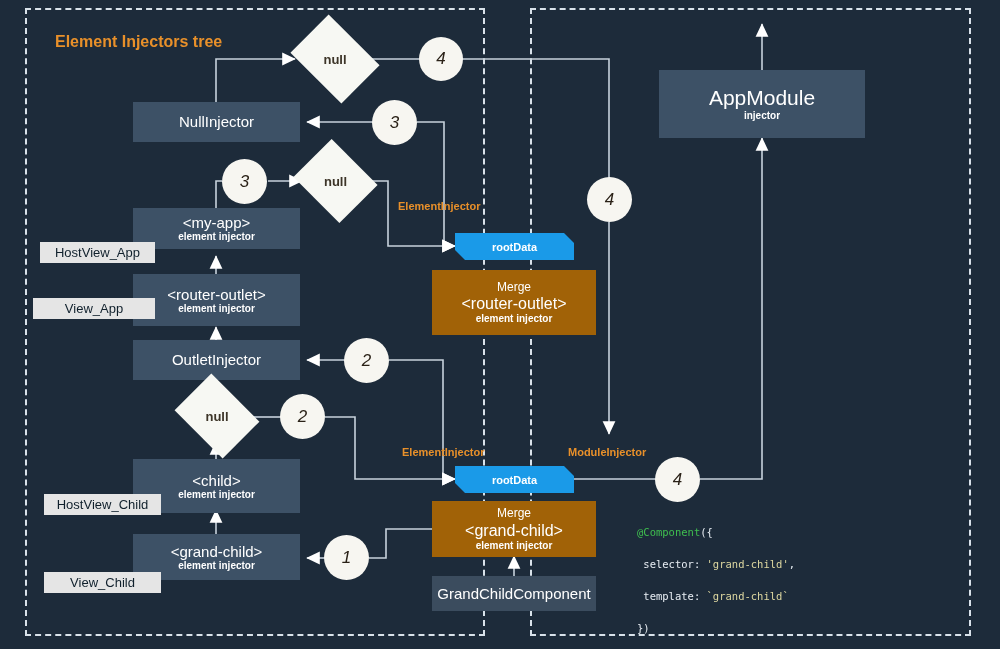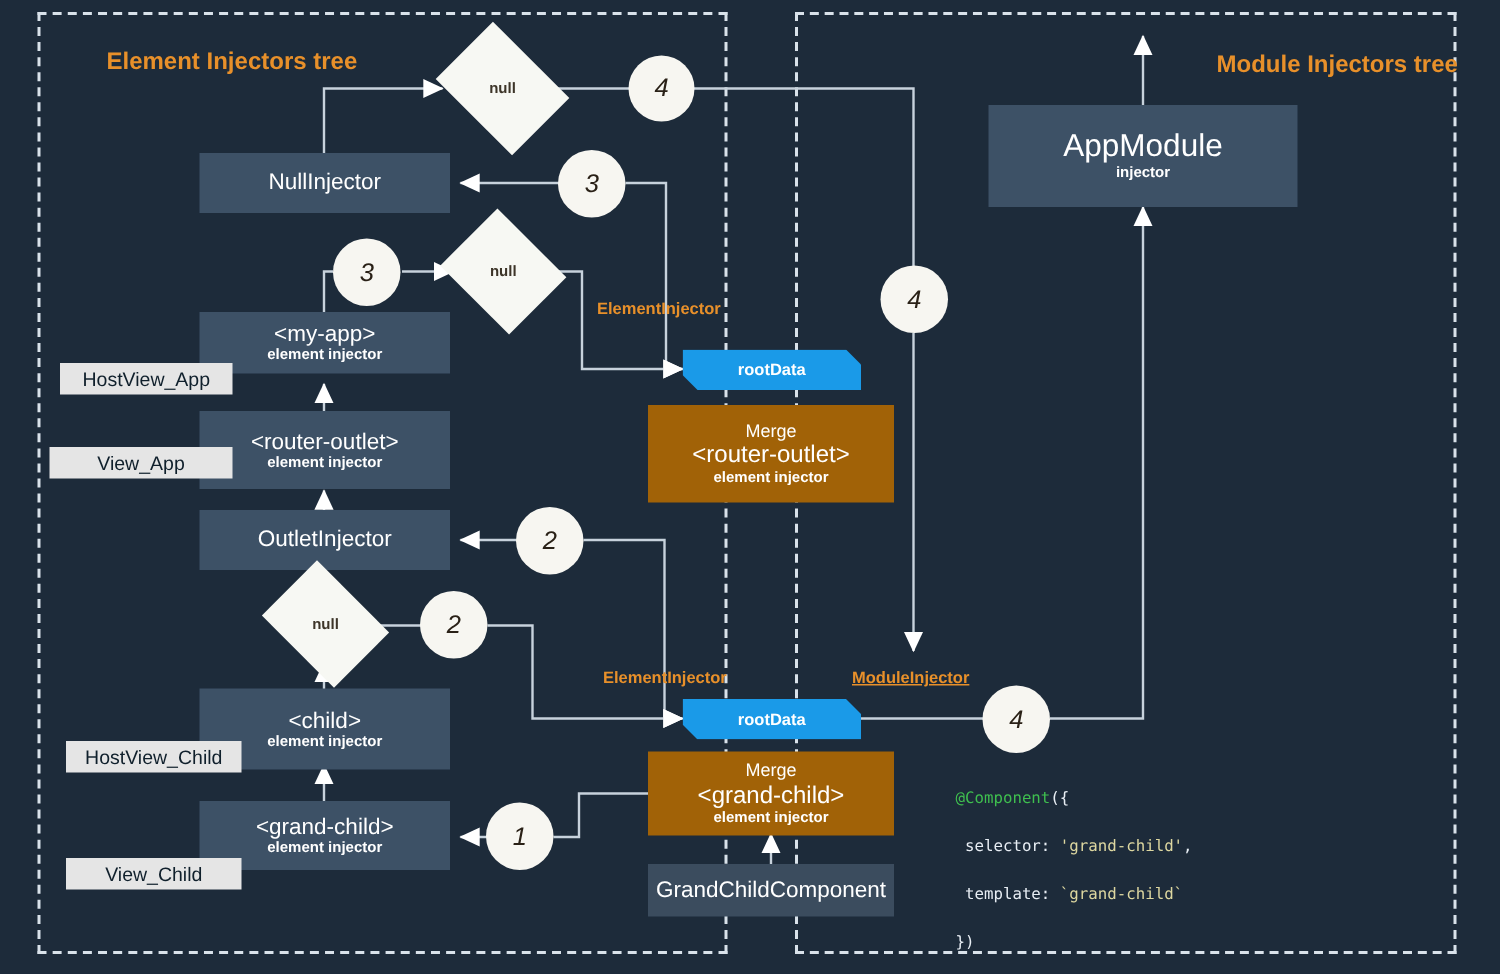--- a/index.html
+++ b/index.html
@@ -18,21 +18,20 @@
     border:2px dashed #d9e2ea;
     box-sizing:border-box;
   }
 
   .treeTitle{
     position:absolute;
     color:#e8902a;
     font-size:16px;
     font-weight:bold;
     white-space:nowrap;
-    margin-left:16px;
   }
 
   .node{
     position:absolute;
     background:#3d5166;
     color:#ffffff;
     box-sizing:border-box;
     display:flex;
     flex-direction:column;
     align-items:center;
@@ -85,21 +84,21 @@
     position:absolute;
     display:flex;align-items:center;justify-content:center;
   }
   .diamond .dshape{
     position:absolute;inset:0;
     background:#f7f8f3;
     transform:rotate(45deg);
   }
   .diamond .dtxt{
     position:relative;
-    font-size:10px;
+    font-size:13px;
     color:#3d3528;
     font-weight:bold;
   }
 
   .circ{
     position:absolute;
     border-radius:50%;
     background:#f7f6f1;
     color:#2a2117;
     display:flex;align-items:center;justify-content:center;
@@ -139,21 +138,20 @@
 </style>
 </head>
 <body>
 
 <div id="stage">
 
   <div class="dashframe" style="left:25px;top:8px;width:460px;height:628px;"></div>
   <div class="dashframe" style="left:530px;top:8px;width:441px;height:628px;"></div>
 
   <div class="treeTitle" style="left:55px;top:33px;">Element Injectors tree</div>
-  <div class="treeTitle" style="left:795px;top:35px;">Module Injectors tree</div>
 
   <svg id="wires" viewBox="0 0 1000 649">
     <defs>
       <marker id="ah" markerWidth="9" markerHeight="9" refX="8" refY="4.5" orient="auto">
         <path d="M0,0.5 L8.5,4.5 L0,8.5 z" fill="#ffffff"></path>
       </marker>
     </defs>
     <g stroke="#c7d2dc" stroke-width="1.6" fill="none">
 
       <path d="M216,104 L216,59 L295,59" marker-end="url(#ah)"></path>
@@ -280,21 +278,21 @@
     <span class="m2">&lt;grand-child&gt;</span>
     <span class="m3">element injector</span>
   </div>
 
   <div class="plainbox" style="left:432px;top:576px;width:164px;height:35px;">
     <span>GrandChildComponent</span>
   </div>
 
   <div class="inlabel" style="left:398px;top:200px;">ElementInjector</div>
   <div class="inlabel" style="left:402px;top:446px;">ElementInjector</div>
-  <div class="inlabel" style="left:568px;top:446px;text-decoration:underline;">ModuleInjector</div>
+  <div class="inlabel" style="left:568px;top:446px;">ModuleInjector</div>
 
   <div class="circ" style="left:419px;top:37px;width:44px;height:44px;">
     <span>4</span>
   </div>
   <div class="circ" style="left:372px;top:100px;width:45px;height:45px;">
     <span>3</span>
   </div>
   <div class="circ" style="left:222px;top:159px;width:45px;height:45px;">
     <span>3</span>
   </div>

